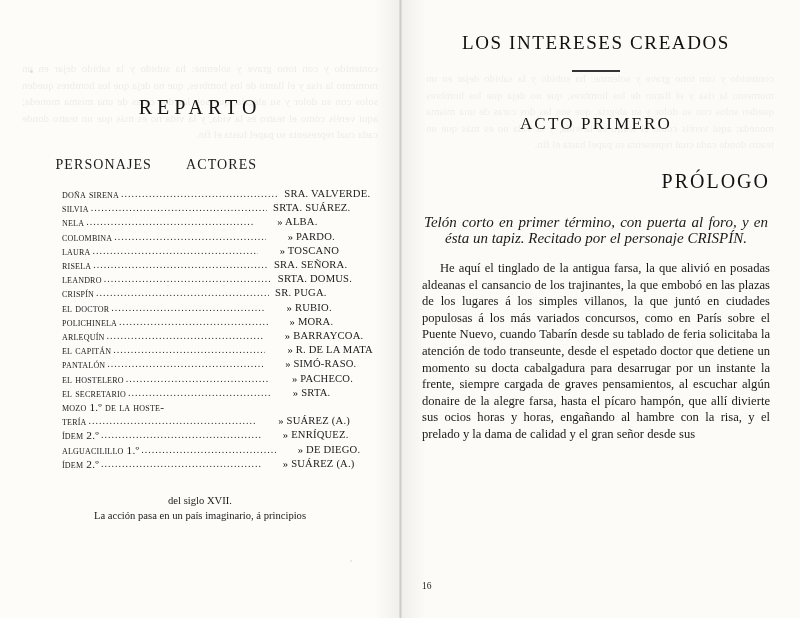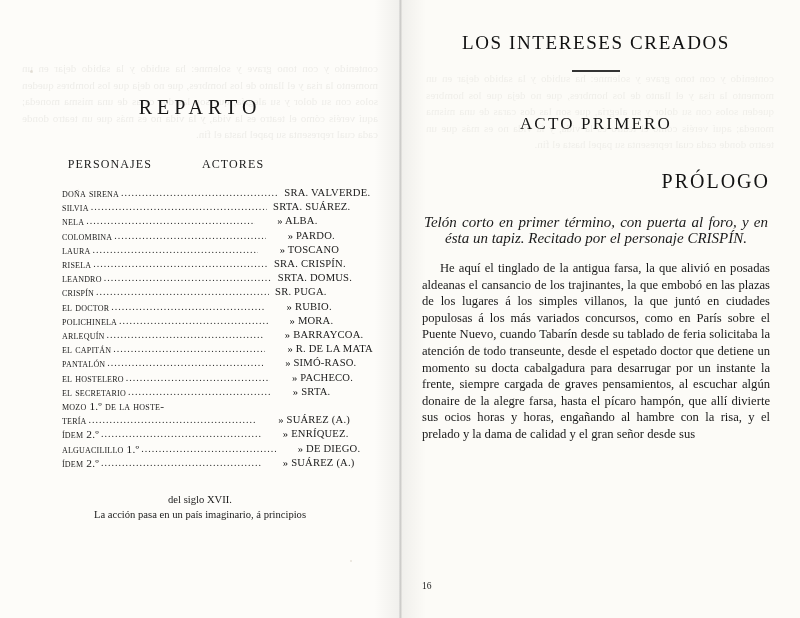--- a/index.html
+++ b/index.html
@@ -53,24 +53,23 @@
     font-size: 20px;
     letter-spacing: 5px;
     margin-top: 96px;
     font-variant: small-caps;
     font-family: "Liberation Serif", serif;
     color: #161616;
   }
   .colheads {
     margin-top: 38px;
     display: flex;
-    font-size: 12px;
+    font-size: 14px;
     letter-spacing: 1.1px;
     color: #1c1c1c;
-    gap: 16px;
   }
   .colheads .ch-left {
     width: 152px;
     text-align: right;
     padding-right: 4px;
   }
   .colheads .ch-right {
     padding-left: 30px;
   }
   .cast {
@@ -249,21 +248,21 @@
           <span class="cast-actor ditto">»   PARDO.</span>
         </div>
         <div class="cast-row">
           <span class="cast-role">LAURA</span>
           <span class="cast-dots">............................................................</span>
           <span class="cast-actor ditto">»   TOSCANO</span>
         </div>
         <div class="cast-row">
           <span class="cast-role">RISELA</span>
           <span class="cast-dots">............................................................</span>
-          <span class="cast-actor">SRA. CRISPÍN.</span>
+          <span class="cast-actor">SRA. SEÑORA.</span>
         </div>
         <div class="cast-row">
           <span class="cast-role">LEANDRO</span>
           <span class="cast-dots">............................................................</span>
           <span class="cast-actor">SRTA. DOMUS.</span>
         </div>
         <div class="cast-row">
           <span class="cast-role">CRISPÍN</span>
           <span class="cast-dots">............................................................</span>
           <span class="cast-actor">SR. PUGA.</span>

